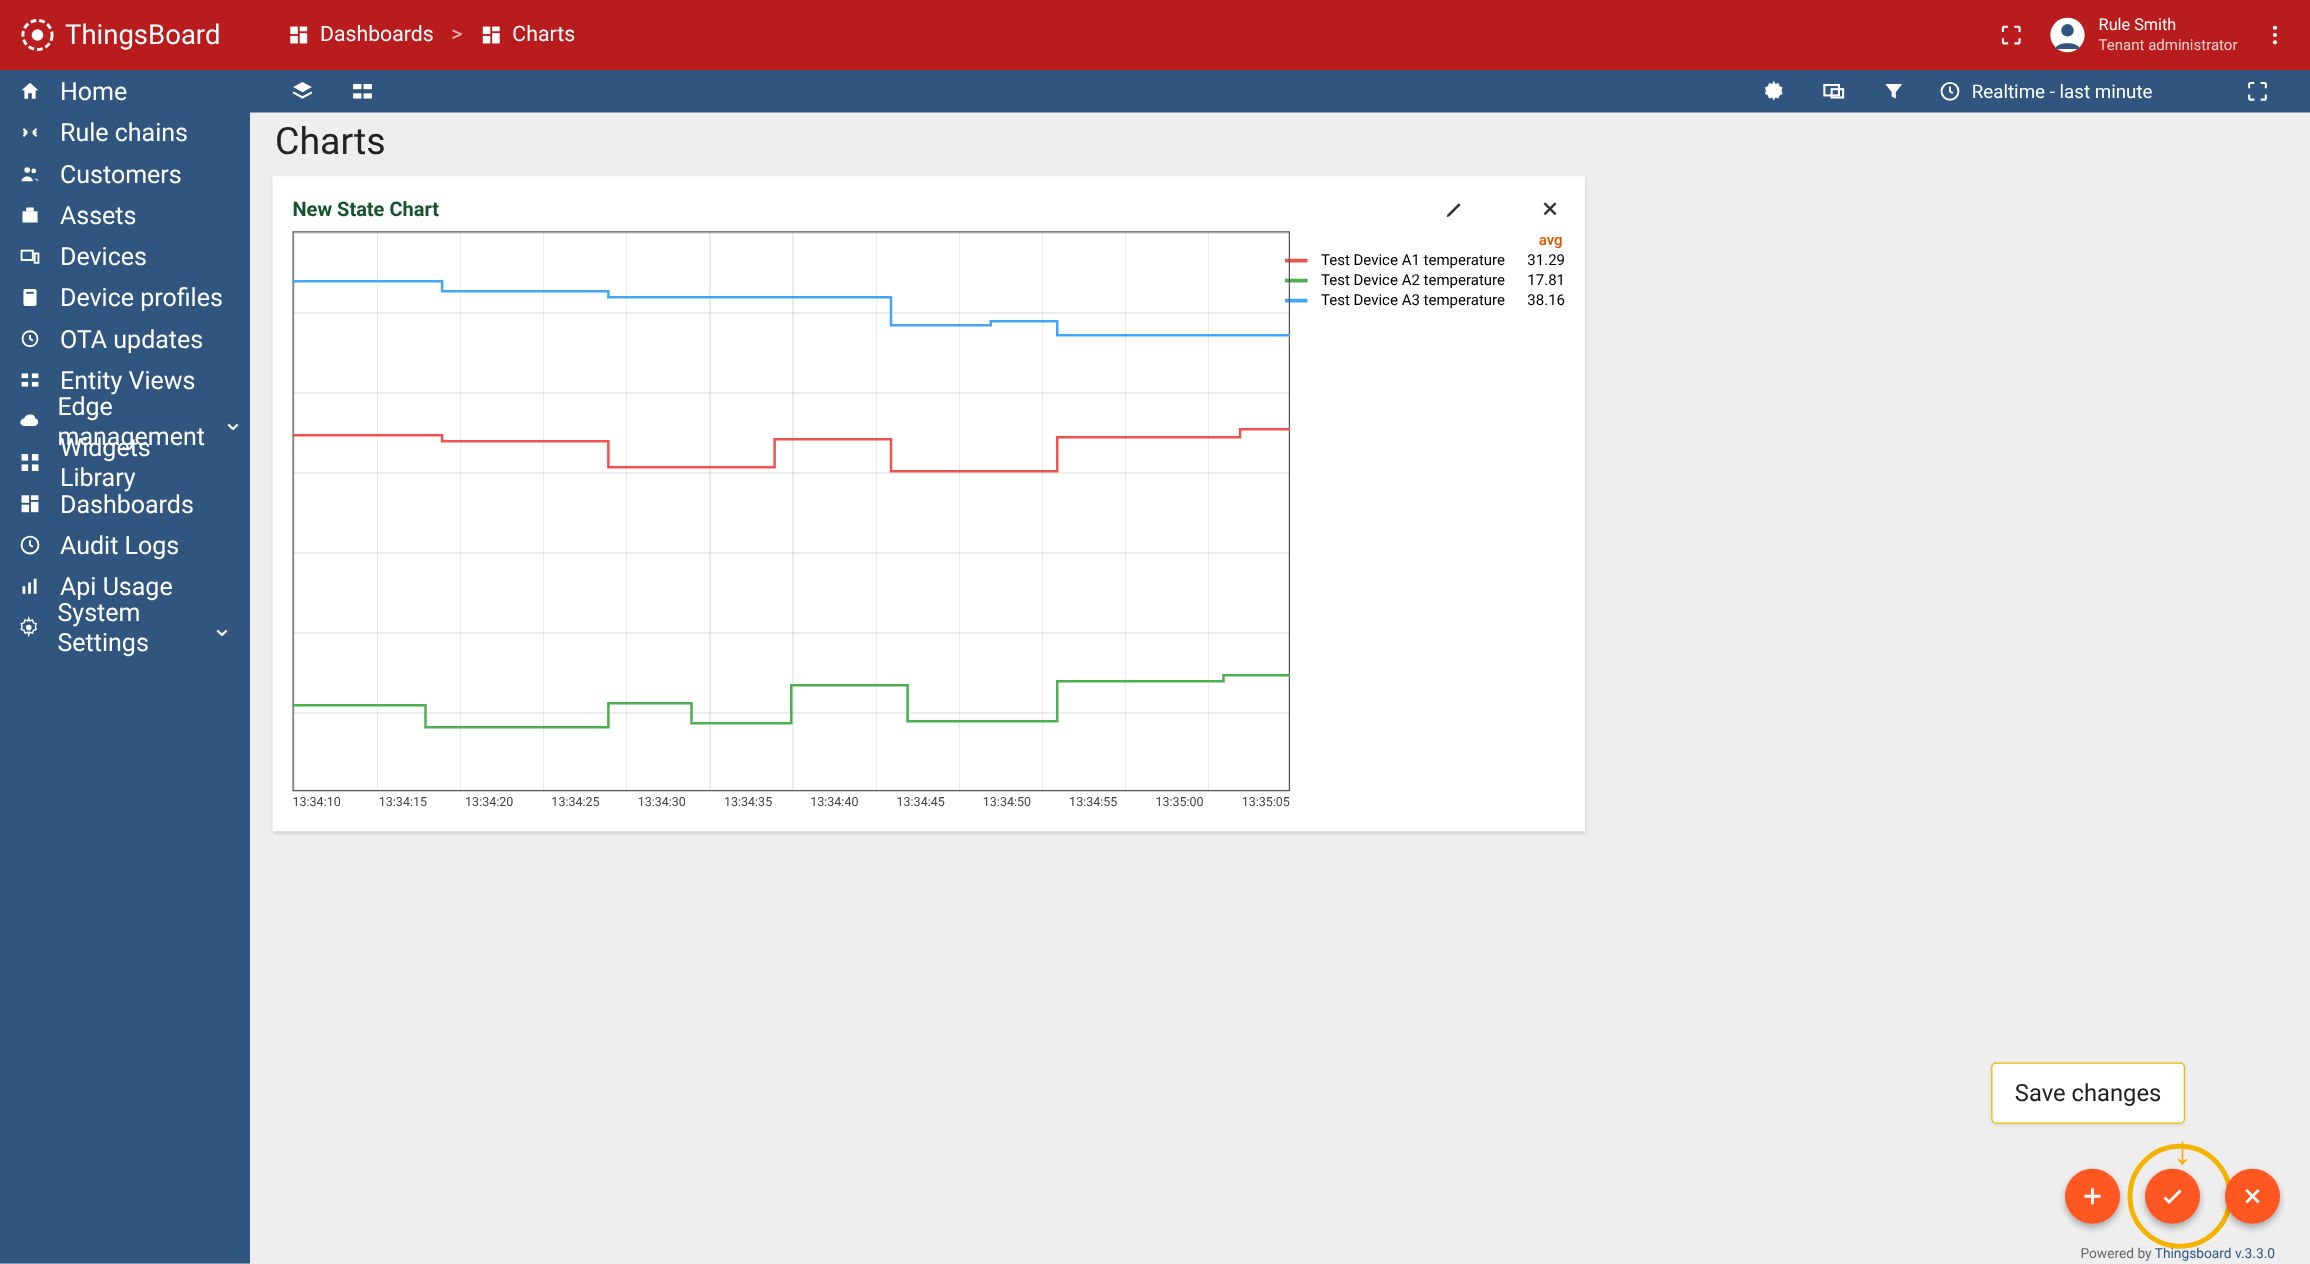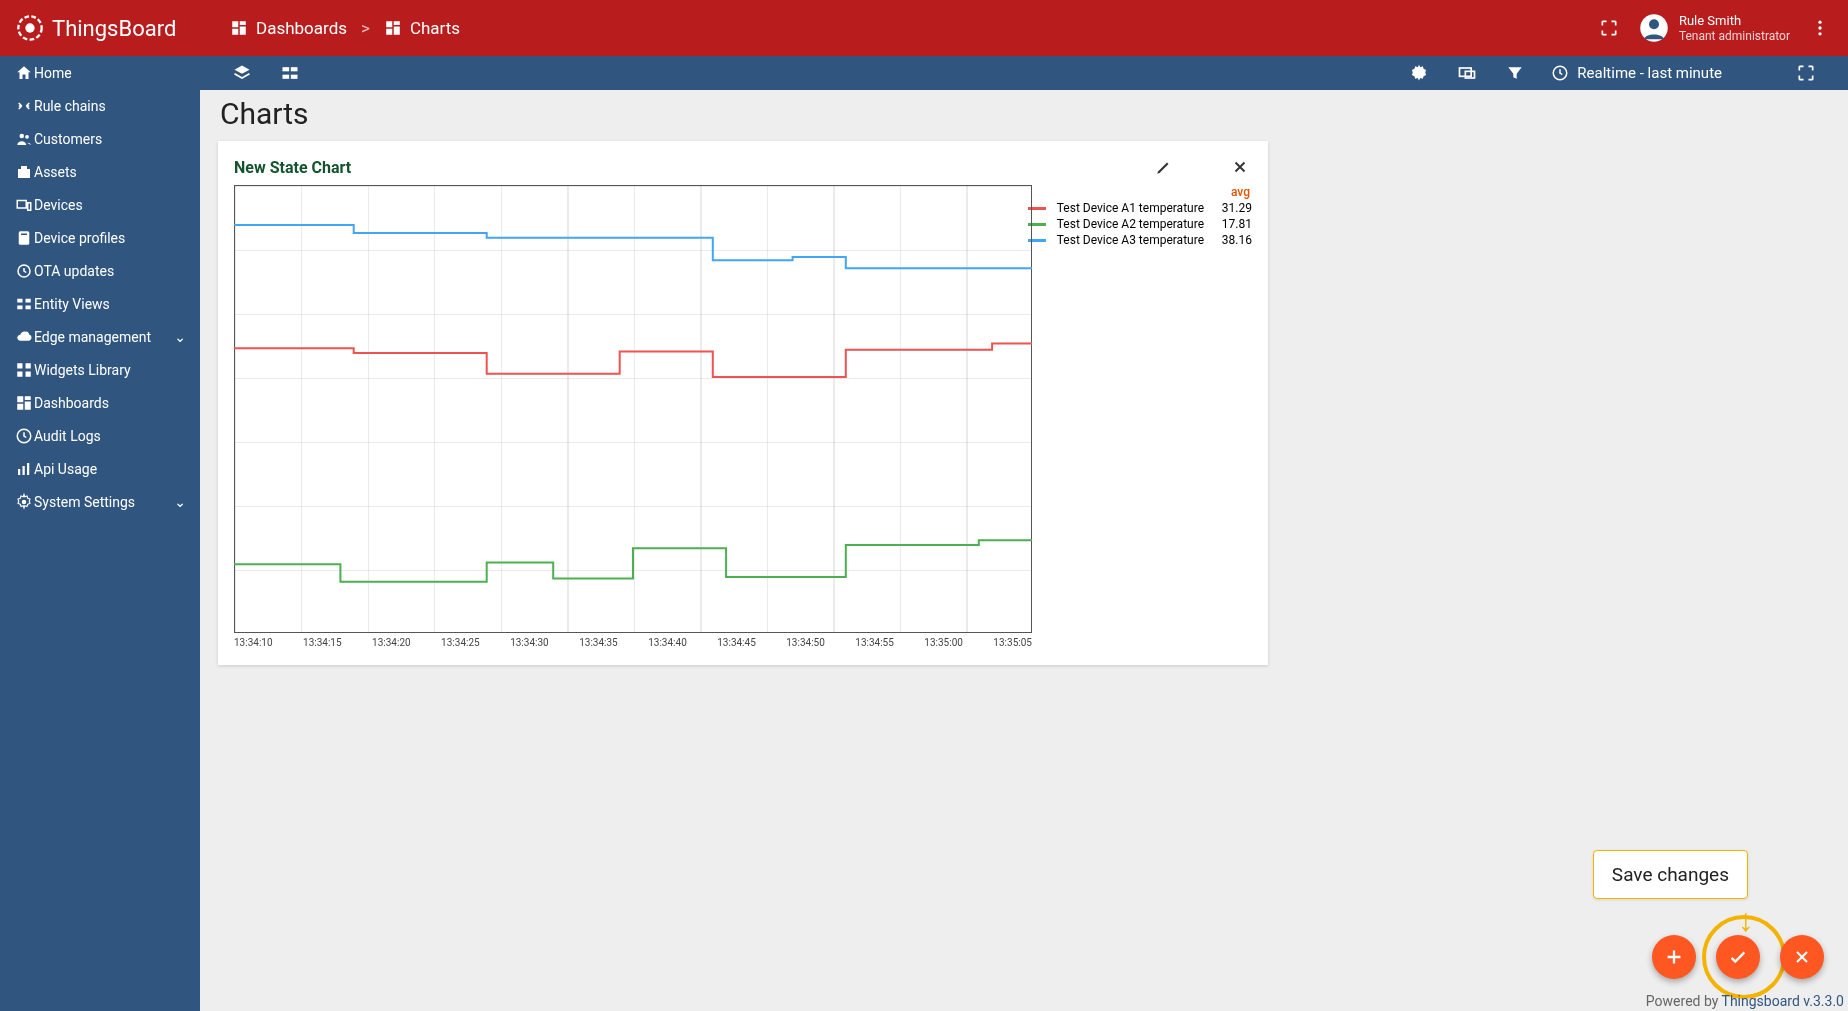--- a/index.html
+++ b/index.html
@@ -10,21 +10,21 @@
   .breadcrumb { display: flex; align-items: center; gap: 14px; font-size: 17px; margin-left: 30px; }
   .breadcrumb-item { display: flex; align-items: center; gap: 8px; }
   .breadcrumb-sep { opacity: 0.7; }
   .top-right { margin-left: auto; display: flex; align-items: center; gap: 18px; }
   .user-block { display: flex; align-items: center; gap: 10px; }
   .user-texts { display: flex; flex-direction: column; line-height: 1.2; font-size: 13px; }
   .user-role { opacity: 0.8; font-size: 12px; }
   .icon-btn { cursor: pointer; display: flex; align-items: center; justify-content: center; width: 24px; height: 24px; }
   .main { display: flex; height: calc(100% - 56px); }
   .sidebar { width: 200px; background: #305680; color: white; flex-shrink: 0; }
-  .side-item { display: flex; align-items: center; height: 33px; padding: 0 14px; font-size: 14px; cursor: pointer; }
+  .side-item { display: flex; align-items: center; height: 33px; padding: 0 14px; gap: 14px; font-size: 20px; cursor: pointer; }
   .side-icon { width: 20px; height: 20px; display:flex; align-items:center; justify-content:center; }
   .side-chevron { margin-left: auto; }
   .content { flex: 1; display: flex; flex-direction: column; background: #eeeeee; position: relative; }
   .toolbar { height: 34px; background: #305680; display: flex; align-items: center; padding: 0 30px; gap: 24px; color: white; }
   .toolbar-right { margin-left: auto; display: flex; align-items: center; gap: 24px; }
   .tw-btn { display: flex; gap: 8px; cursor: pointer; font-size: 15px; }
   .title-area { padding: 6px 20px 10px 20px; }
   .title-hint { font-size: 11px; color: #666; }
   .title-main { font-size: 30px; font-weight: 400; color: #222; }
   .widget { background: white; margin: 0 18px 18px 18px; padding: 14px 16px 10px 16px; box-shadow: 0 1px 3px rgba(0,0,0,0.15); width: 1050px; }
@@ -43,21 +43,21 @@
   .legend-head { text-align: right; color: #e65100; font-weight: 500; margin-bottom: 2px; padding-right: 2px; }
   .legend-row { display: flex; align-items: center; gap: 8px; margin-bottom: 2px; }
   .legend-swatch { width: 18px; height: 3px; }
   .legend-label { width: 150px; text-align: right; }
   .legend-val { width: 40px; text-align: right; }
   .fab-row { position: absolute; right: 24px; bottom: 32px; display: flex; gap: 20px; }
   .fab { width: 44px; height: 44px; border-radius: 50%; background: #ff5722; color: white; display:flex; align-items:center; justify-content:center; box-shadow: 0 3px 6px rgba(0,0,0,0.3); cursor: pointer; }
   .highlight-ring { position:absolute; right: 62px; bottom: 12px; width: 84px; height: 84px; border: 4px solid #f5b301; border-radius: 50%; pointer-events:none; }
   .tooltip { position:absolute; right: 100px; bottom: 112px; background: white; border: 1px solid #f5b301; border-radius: 4px; padding: 12px 18px; font-size: 19px; color: #222; box-shadow: 0 1px 3px rgba(0,0,0,0.1); }
   .arrow-down { position:absolute; right: 94px; bottom: 72px; color: #f5b301; font-size: 32px; }
-  .footer-note { position:absolute; right: 4px; bottom: 2px; font-size: 14px; color: #666; }
+  .footer-note { position:absolute; right: 28px; bottom: 2px; font-size: 11px; color: #666; }
   .footer-link { color: #305680; }
 </style>
 </head>
 <body>
 
 <div class="topbar">
   <div class="logo">
     <svg class="logo-icon" viewBox="0 0 24 24">
         <circle cx="12" cy="12" r="10" fill="none" stroke="white" stroke-width="2" stroke-dasharray="4 2"></circle>
         <circle cx="12" cy="12" r="4" fill="white"></circle>

